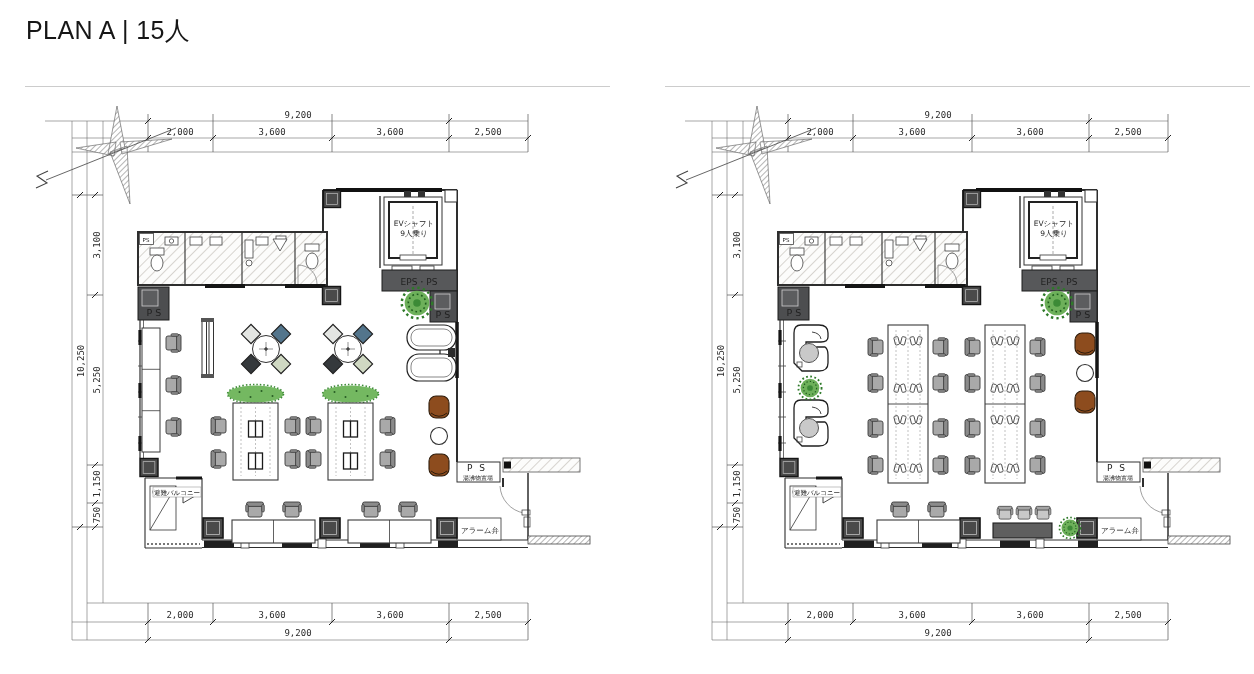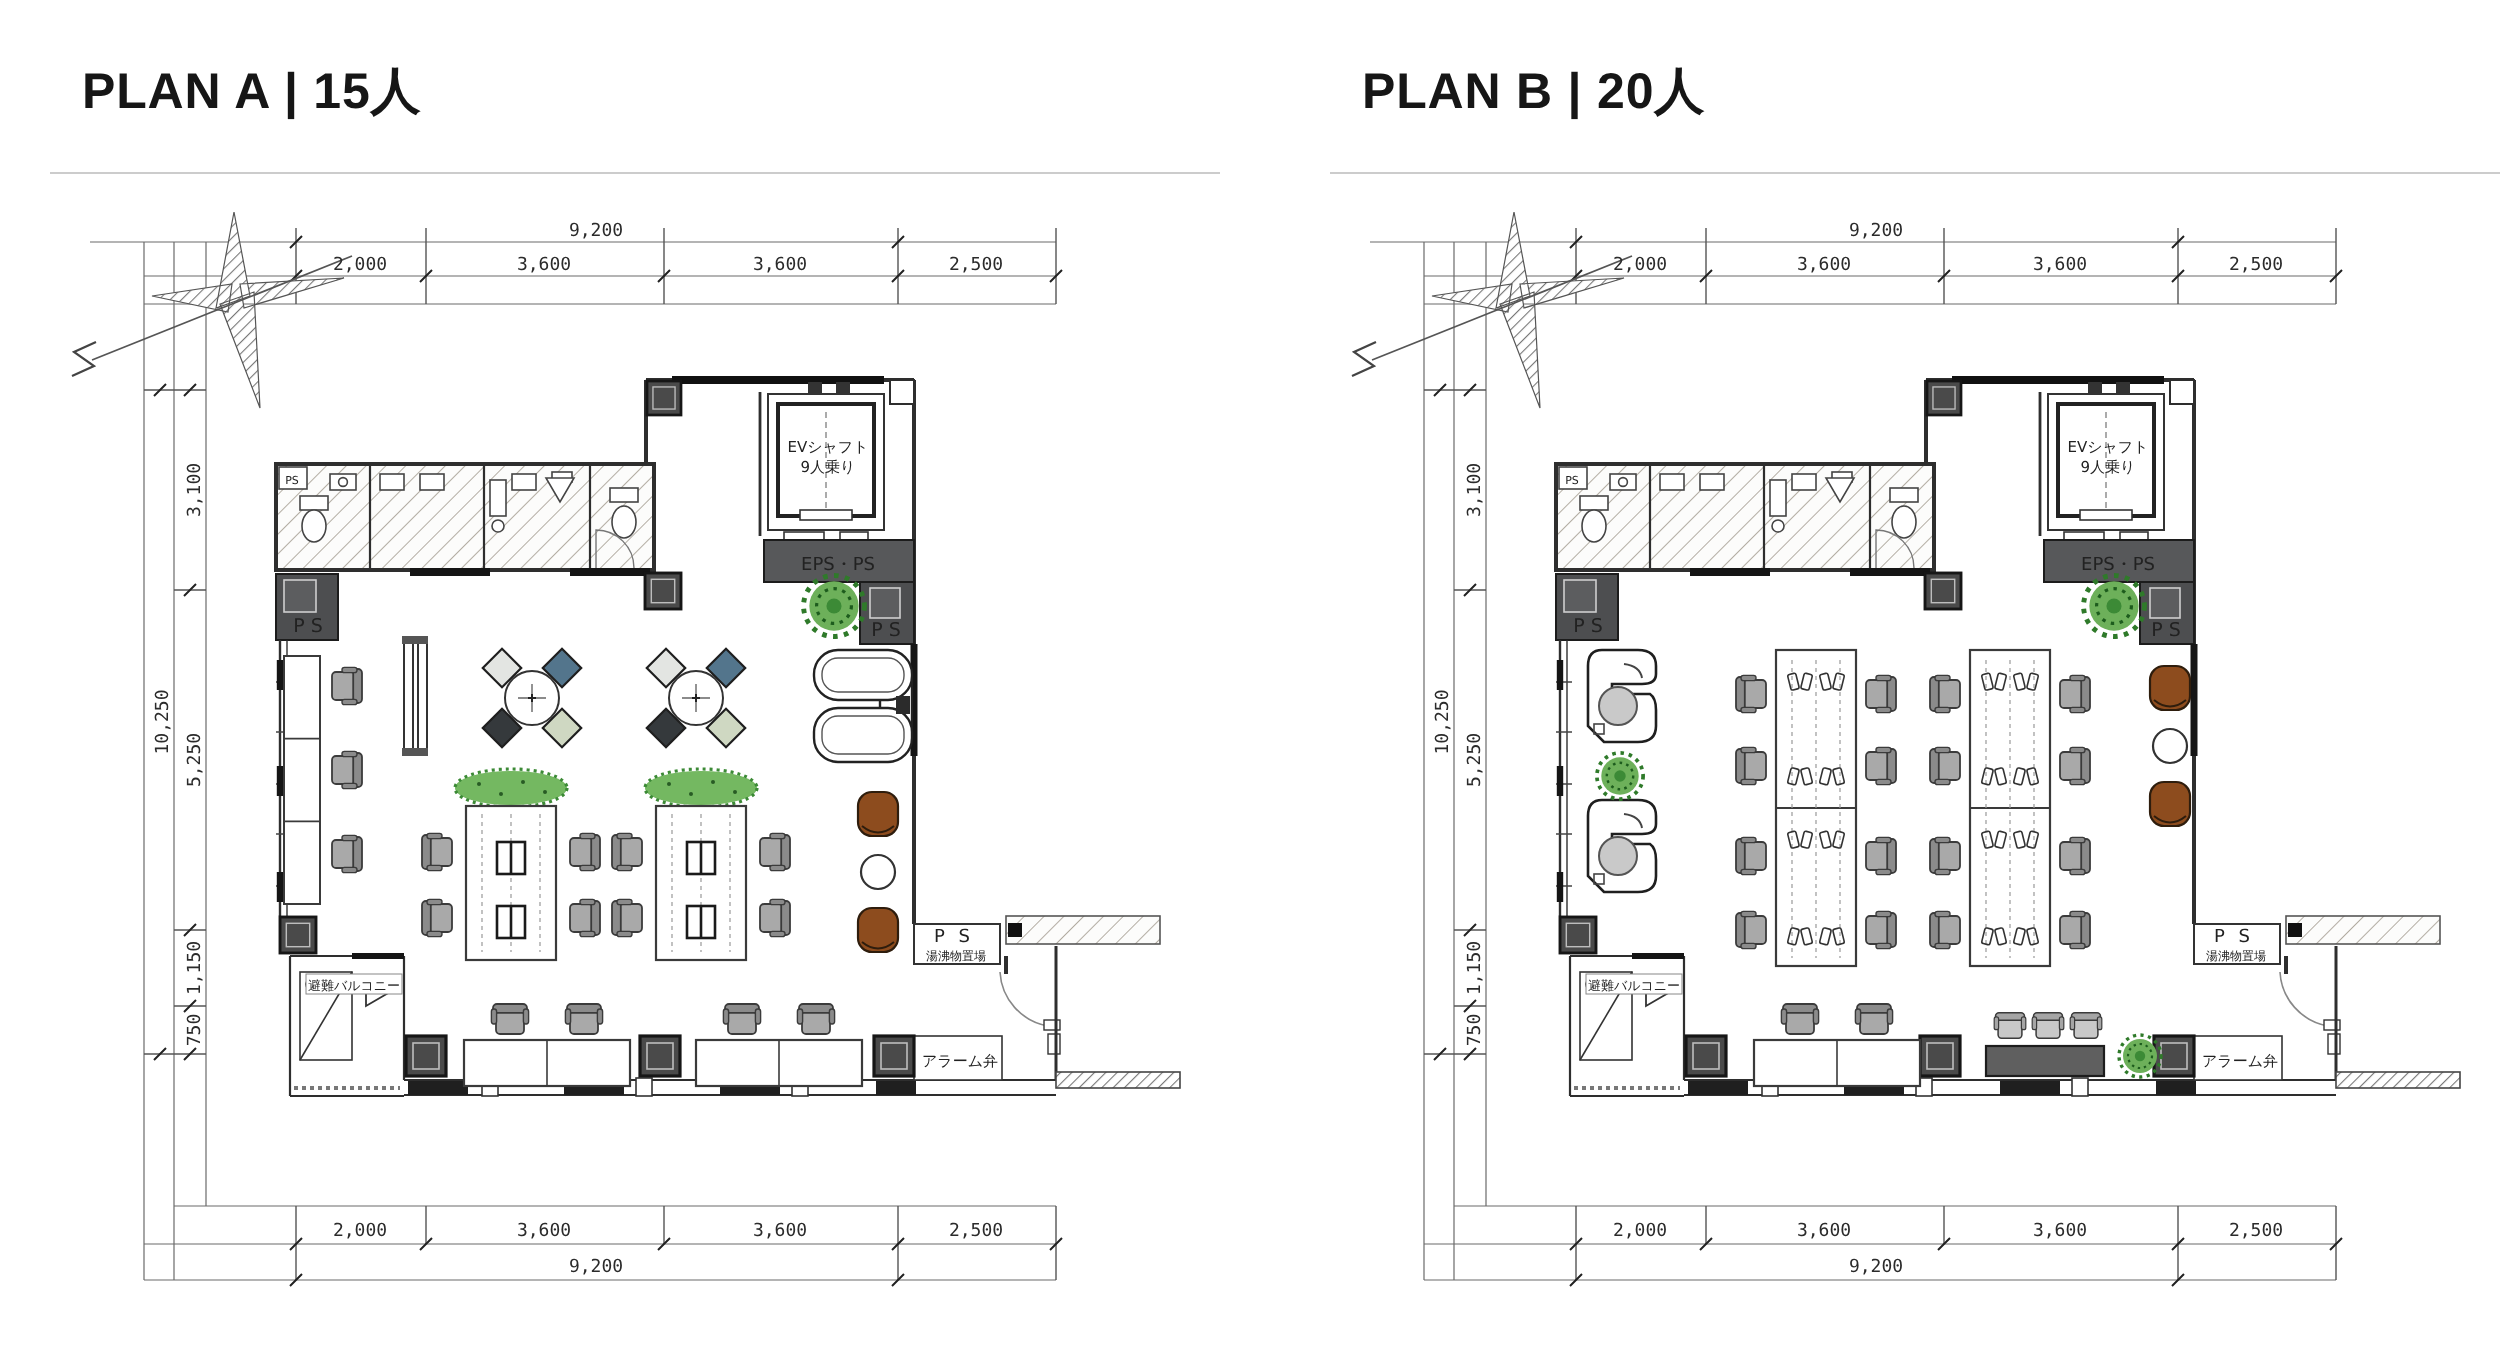--- a/index.html
+++ b/index.html
@@ -1,19 +1,19 @@
 <!DOCTYPE html>
 <html><head>
 <meta charset="utf-8">
 <style>
   html,body{margin:0;padding:0;background:#ffffff;}
   body{width:1254px;height:674px;position:relative;overflow:hidden;
        font-family:"Liberation Sans",sans-serif;}
   .plan{position:absolute;top:0;width:585px;height:674px;}
-  .plan-title{margin:16px;position:absolute;top:13px;left:0;font-size:25px;font-weight:700;
+  .plan-title{margin:1px;position:absolute;top:13px;left:0;font-size:25px;font-weight:400;
        color:#161616;letter-spacing:.4px;white-space:nowrap;}
   .title-rule{position:absolute;top:86px;left:0;width:585px;border-top:1px solid #cccccc;height:0;}
   .drawing{position:absolute;top:98px;left:0;}
   text{user-select:none;}
   .dim{font-family:"DejaVu Sans Mono",monospace;font-size:9px;fill:#2b2b2b;text-anchor:middle;}
   .jp{font-family:"DejaVu Sans",sans-serif;fill:#222;text-anchor:middle;}
   .thin{stroke:#6b6b6b;stroke-width:.6;fill:none;}
   .tick{stroke:#555;stroke-width:.7;fill:none;}
   .slash{stroke:#222;stroke-width:1;fill:none;}
   .wall{stroke:#2e2e2e;fill:none;}
@@ -323,21 +323,20 @@
       <use href="#lounge" transform="translate(459,465)"></use>
       <circle cx="459" cy="436" r="8.5" fill="#fff" stroke="#333" stroke-width="1.1"></circle>
       <use href="#bdesk" transform="translate(252,520)"></use>
       <use href="#bdesk" transform="translate(368,520)"></use>
       <use href="#plant" transform="translate(437,303) scale(1.45)"></use>
     </g>
   </svg>
 </section>
 
 <section class="plan" style="left:665px">
-  <h2 class="plan-title">PLAN B | 20人</h2>
   <div class="title-rule"></div>
 
   <svg class="drawing" width="585" height="566" viewBox="45 98 585 566" xmlns="http://www.w3.org/2000/svg">
 
     <use href="#shell"></use>
 
     <g>
       <text class="dim" x="318" y="118">9,200</text>
       <text class="dim" x="200" y="135">2,000</text>
       <text class="dim" x="292" y="135">3,600</text>

